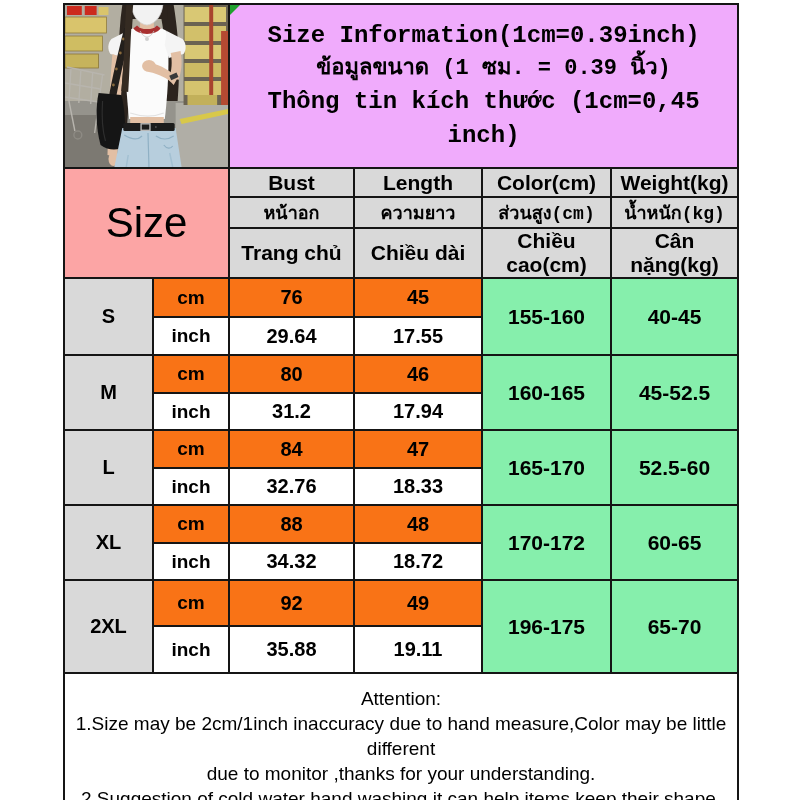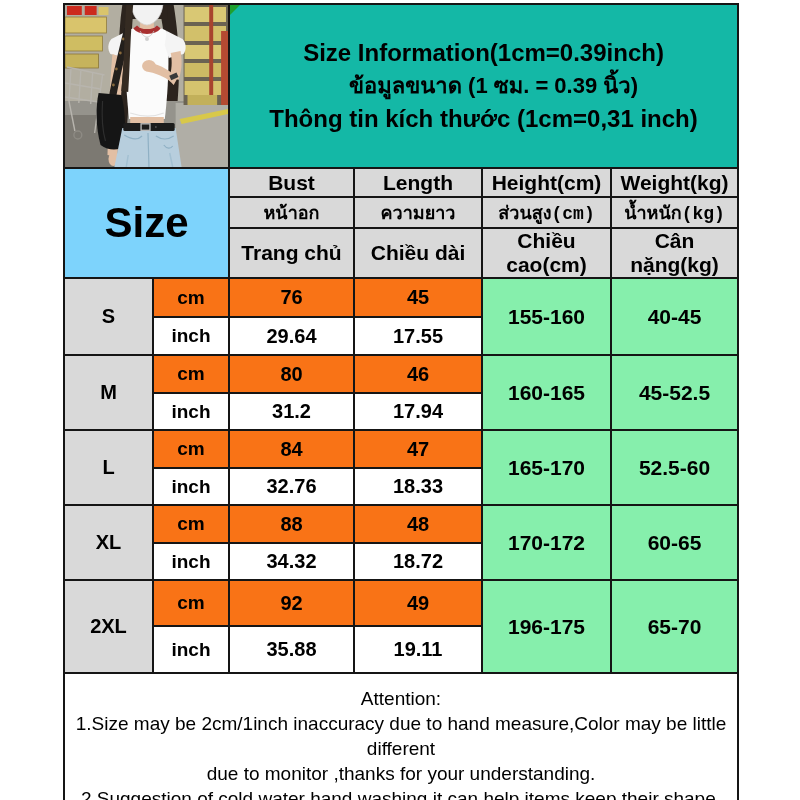--- a/index.html
+++ b/index.html
@@ -15,28 +15,28 @@
   table.size-chart td{
     border:2px solid #151515;overflow:hidden;
     text-align:center;vertical-align:middle;padding:0;
   }
   
   col.c0{width:89px}col.c1{width:76px}col.c2{width:125px}
   col.c3{width:128px}col.c4{width:129px}col.c5{width:127px}
 
   .photo-cell{padding:0;background:#a8a59a;}
   .photo-wrap{width:100%;height:162px;display:block;}
-  .title-cell{background:#14b8a6;position:relative;}
+  .title-cell{background:#f0abfc;position:relative;font-family:Liberation Mono, monospace;}
   .title-en,.title-vi{font-weight:bold;font-size:24px;line-height:34px;}
   .title-th{font-weight:bold;font-size:22px;line-height:32px;margin-left:20px;}
   .corner-marker{
     position:absolute;left:0;top:0;width:0;height:0;
     border-top:10px solid #1fa02e;border-right:10px solid transparent;
   }
-  .size-corner{background:#7dd3fc;font-weight:bold;font-size:42px;}
+  .size-corner{background:#fca5a5;font-weight:normal;font-size:42px;}
   .hdr{background:#d9d9d9;font-weight:bold;font-size:21px;}
   .hdr-th{font-size:18px;font-family:Liberation Mono, monospace;}
   .sz{background:#d9d9d9;font-weight:bold;font-size:20px;}
   .unit{font-weight:bold;font-size:19px;}
   .val{font-weight:bold;font-size:20px;}
   .range{background:#86efac;font-weight:bold;font-size:21px;}
   .bg-alt{background:#f97316;}
   .bg-w{background:#ffffff;margin-left:25px;}
   .attention-cell{
     background:#ffffff;text-align:left;vertical-align:top;
@@ -168,29 +168,29 @@
           <circle cx="92" cy="122" r="0.9" fill="#555"></circle>
         </g>
 
         <path d="M62,0 C60,28 60,58 57,86 L64,87 C66,58 66,28 69,0 Z" fill="#352b22"></path>
       </svg>
     </td>
     <td class="title-cell" colspan="4">
       <span class="corner-marker"></span>
       <div class="title-en">Size Information(1cm=0.39inch)</div>
       <div class="title-th">ข้อมูลขนาด (1 ซม. = 0.39 นิ้ว)</div>
-      <div class="title-vi">Thông tin kích thước (1cm=0,31 inch)</div>
+      <div class="title-vi">Thông tin kích thước (1cm=0,45 inch)</div>
     </td>
   </tr>
 
   <tr class="h29">
     <td class="size-corner" colspan="2" rowspan="3">Size</td>
     <td class="hdr">Bust</td>
     <td class="hdr">Length</td>
-    <td class="hdr">Height(cm)</td>
+    <td class="hdr">Color(cm)</td>
     <td class="hdr">Weight(kg)</td>
   </tr>
   <tr class="h29">
     <td class="hdr hdr-th">หน้าอก</td>
     <td class="hdr hdr-th">ความยาว</td>
     <td class="hdr hdr-th">ส่วนสูง(cm)</td>
     <td class="hdr hdr-th">น้ำหนัก(kg)</td>
   </tr>
   <tr class="h29">
     <td class="hdr">Trang chủ</td>

